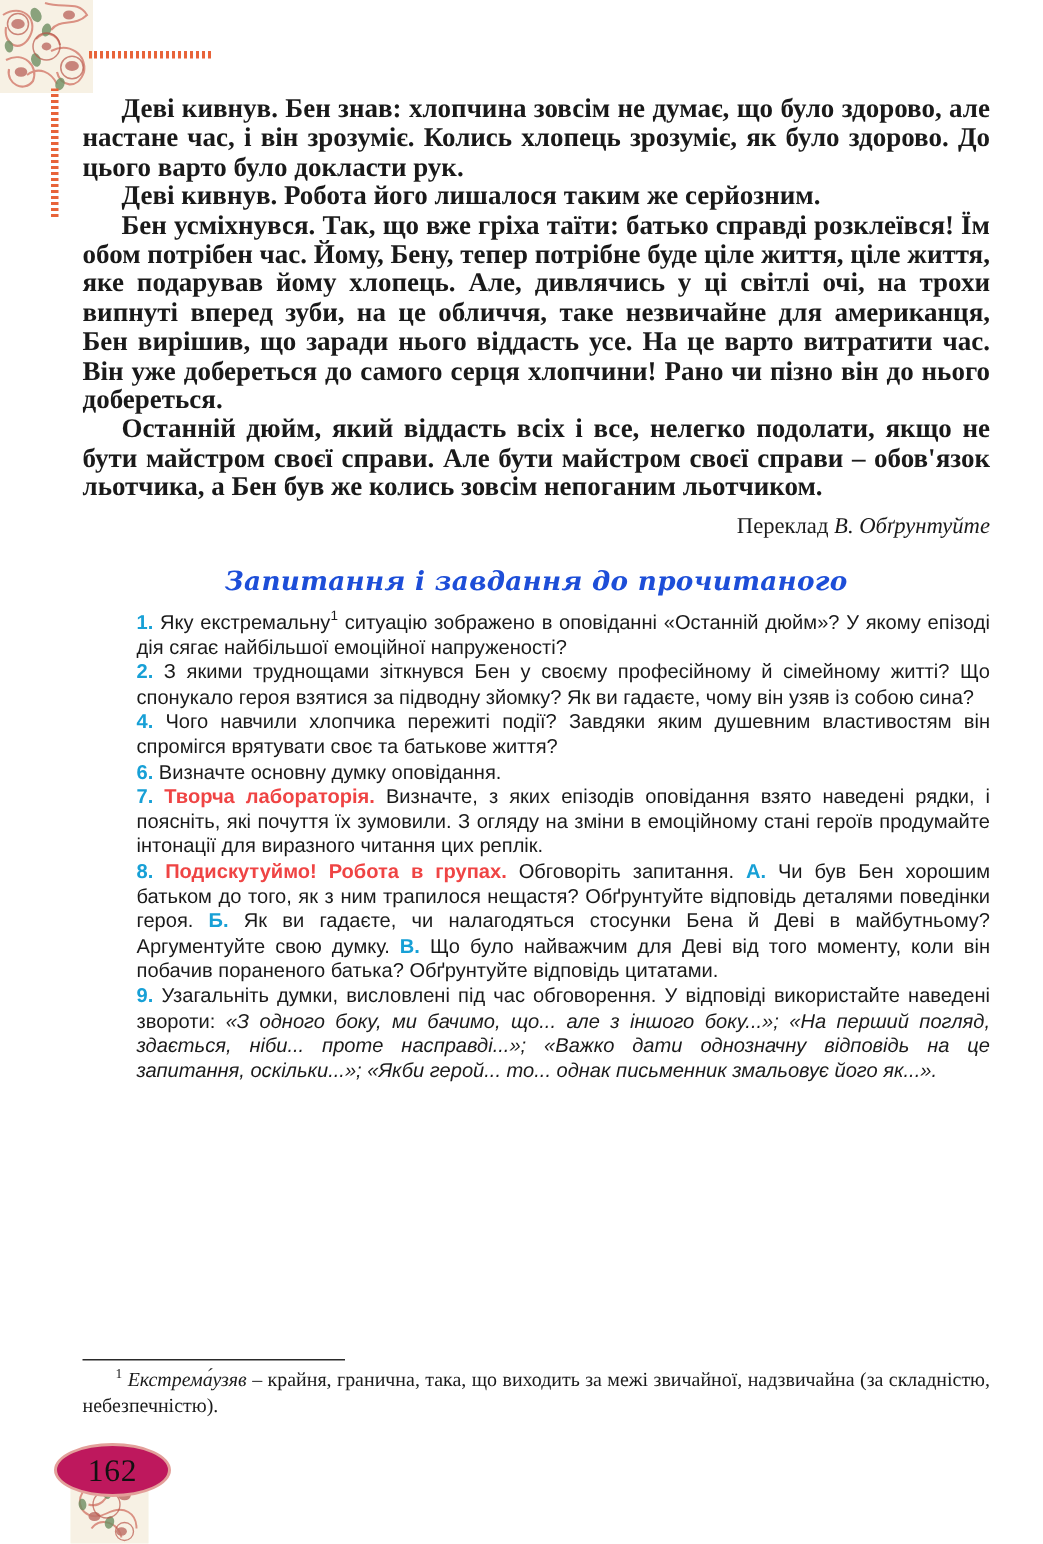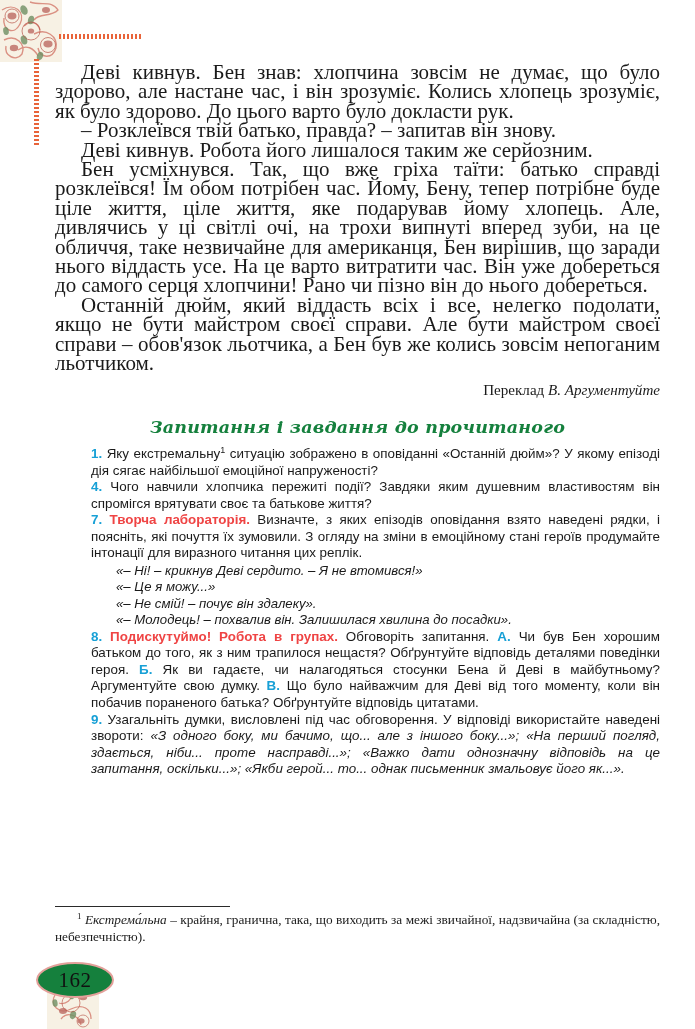--- a/index.html
+++ b/index.html
@@ -29,39 +29,40 @@
     background:repeating-linear-gradient(to bottom,#e8643a 0 2px,transparent 2px 4px);
   }
 
   
   .page-body{
     position:absolute;left:55px;top:63px;width:605px;
   }
   p.body-par{
     margin:0;
     font-family:"Liberation Serif", serif;
-    font-size:21px;
+    font-size:18px;
     line-height:19.4px;
     text-align:justify;
     text-indent:26px;
     hyphens:manual;
+    font-weight:bold;
   }
   .translator{
     margin:7px 0 0 0;
     font-size:15.1px;
     line-height:19.4px;
     text-align:right;
   }
   .translator .it{font-style:italic;}
 
   
   .section-heading{
     margin:17px 0 9px 0;
     text-align:center;
-    color:#15803d;
+    color:#1d4ed8;
     font-family:"DejaVu Serif", serif;
     font-style:italic;
     font-weight:bold;
     font-size:17.5px;
     letter-spacing:.2px;
   }
 
   
   .questions{
     font-family:"Liberation Sans", sans-serif;
@@ -109,21 +110,21 @@
 
   
   .ornament-bottom{
     position:absolute;left:47px;top:975px;width:52px;height:54px;
     background:#f7f1e4;overflow:hidden;
   }
   .page-num-oval{
     position:absolute;left:36px;top:962px;width:74px;height:32px;
     border:2px solid #e3a09a;
     border-radius:50%;
-    background:#15803d;
+    background:#be185d;
     display:flex;align-items:center;justify-content:center;
   }
   .page-num-oval span{
     font-family:"Liberation Serif", serif;
     font-size:21px;
     color:#111;
     letter-spacing:.5px;
   }
 </style>
 </head>
@@ -161,58 +162,53 @@
     </g>
   </svg>
 </div>
 
 <div class="dash-h"></div>
 <div class="dash-v"></div>
 
 <div class="page-body">
 
   <p class="body-par">Деві кивнув. Бен знав: хлопчина зовсім не думає, що було здорово, але настане час, і він зрозуміє. Колись хлопець зрозуміє, як було здорово. До цього варто було докласти рук.</p>
-  <p class="body-par">– Розклеївся твій батько, правда? – запитав він знову.</p>
   <p class="body-par">Деві кивнув. Робота його лишалося таким же серйозним.</p>
   <p class="body-par">Бен усміхнувся. Так, що вже гріха таїти: батько справді розклеївся! Їм обом потрібен час. Йому, Бену, тепер потрібне буде ціле життя, ціле життя, яке подарував йому хлопець. Але, дивлячись у ці світлі очі, на трохи випнуті вперед зуби, на це обличчя, таке незвичайне для американця, Бен вирішив, що заради нього віддасть усе. На це варто витратити час. Він уже добереться до самого серця хлопчини! Рано чи пізно він до нього добереться.</p>
   <p class="body-par">Останній дюйм, який віддасть всіх і все, нелегко подолати, якщо не бути майстром своєї справи. Але бути майстром своєї справи – обов'язок льотчика, а Бен був же колись зовсім непоганим льотчиком.</p>
 
-  <p class="translator"><span>Переклад </span><span class="it">В. Аргументуйте</span></p>
+  <p class="translator"><span>Переклад </span><span class="it">В. Обґрунтуйте</span></p>
 
   <div class="section-heading">Запитання і завдання до прочитаного</div>
 
   <div class="questions">
 
     <p class="q"><span class="qnum">1.</span><span> Яку екстремальну</span><sup>1</sup><span> ситуацію зображено в оповіданні «Останній дюйм»? У якому епізоді дія сягає найбільшої емоційної напруженості?</span></p>
 
+    <p class="q"><span class="qnum">2.</span><span> З якими труднощами зіткнувся Бен у своєму професійному й сімейному житті? Що спонукало героя взятися за підводну зйомку? Як ви гадаєте, чому він узяв із собою сина?</span></p>
 
 
     <p class="q"><span class="qnum">4.</span><span> Чого навчили хлопчика пережиті події? Завдяки яким душевним властивостям він спромігся врятувати своє та батькове життя?</span></p>
 
 
+    <p class="q"><span class="qnum">6.</span><span> Визначте основну думку оповідання.</span></p>
 
     <p class="q"><span class="qnum">7.</span><span class="qlabel"> Творча лабораторія.</span><span> Визначте, з яких епізодів оповідання взято наведені рядки, і поясніть, які почуття їх зумовили. З огляду на зміни в емоційному стані героїв продумайте інтонації для виразного читання цих реплік.</span></p>
 
-    <div class="quote-list">
-      <p class="quote-line">«– Ні! – крикнув Деві сердито. – Я не втомився!»</p>
-      <p class="quote-line">«– Це я можу...»</p>
-      <p class="quote-line">«– Не смій! – почує він здалеку».</p>
-      <p class="quote-line">«– Молодець! – похвалив він. Залишилася хвилина до посадки».</p>
-    </div>
 
     <p class="q"><span class="qnum">8.</span><span class="qlabel"> Подискутуймо! Робота в групах.</span><span> Обговоріть запитання. </span><span class="sublabel">А.</span><span> Чи був Бен хорошим батьком до того, як з ним трапилося нещастя? Обґрунтуйте відповідь деталями поведінки героя. </span><span class="sublabel">Б.</span><span> Як ви гадаєте, чи налагодяться стосунки Бена й Деві в майбутньому? Аргументуйте свою думку. </span><span class="sublabel">В.</span><span> Що було найважчим для Деві від того моменту, коли він побачив пораненого батька? Обґрунтуйте відповідь цитатами.</span></p>
 
     <p class="q"><span class="qnum">9.</span><span> Узагальніть думки, висловлені під час обговорення. У відповіді використайте наведені звороти: </span><span class="inline-quote">«З одного боку, ми бачимо, що... але з іншого боку...»; «На перший погляд, здається, ніби... проте насправді...»; «Важко дати однозначну відповідь на це запитання, оскільки...»; «Якби герой... то... однак письменник змальовує його як...».</span></p>
 
   </div>
 </div>
 
 <div class="footnote-wrap">
   <div class="footnote-rule"></div>
-  <p class="footnote"><sup>1</sup> <span class="it">Екстрема́льна</span><span> – крайня, гранична, така, що виходить за межі звичайної, надзвичайна (за складністю, небезпечністю).</span></p>
+  <p class="footnote"><sup>1</sup> <span class="it">Екстрема́узяв</span><span> – крайня, гранична, така, що виходить за межі звичайної, надзвичайна (за складністю, небезпечністю).</span></p>
 </div>
 
 <div class="ornament-bottom">
   <svg width="52" height="54" viewBox="0 0 52 54" aria-hidden="true">
     <rect x="0" y="0" width="52" height="54" fill="#f7f1e4"></rect>
     <g stroke="#d98c7e" stroke-width="1.3" fill="none" opacity="0.95">
       <path d="M10,0 C4,10 14,16 22,10 C30,4 40,8 42,18"></path>
       <path d="M8,20 C2,30 12,40 24,34 C36,28 44,34 44,44"></path>
       <path d="M14,44 C20,36 32,40 34,50"></path>
       <path d="M26,14 C26,26 18,30 12,28"></path>

